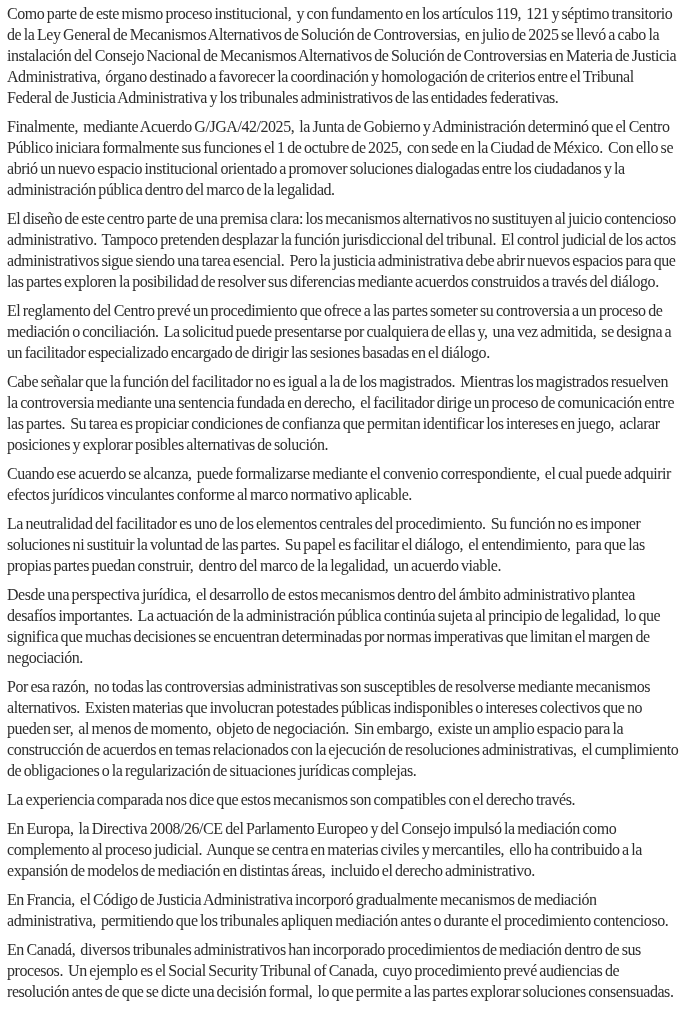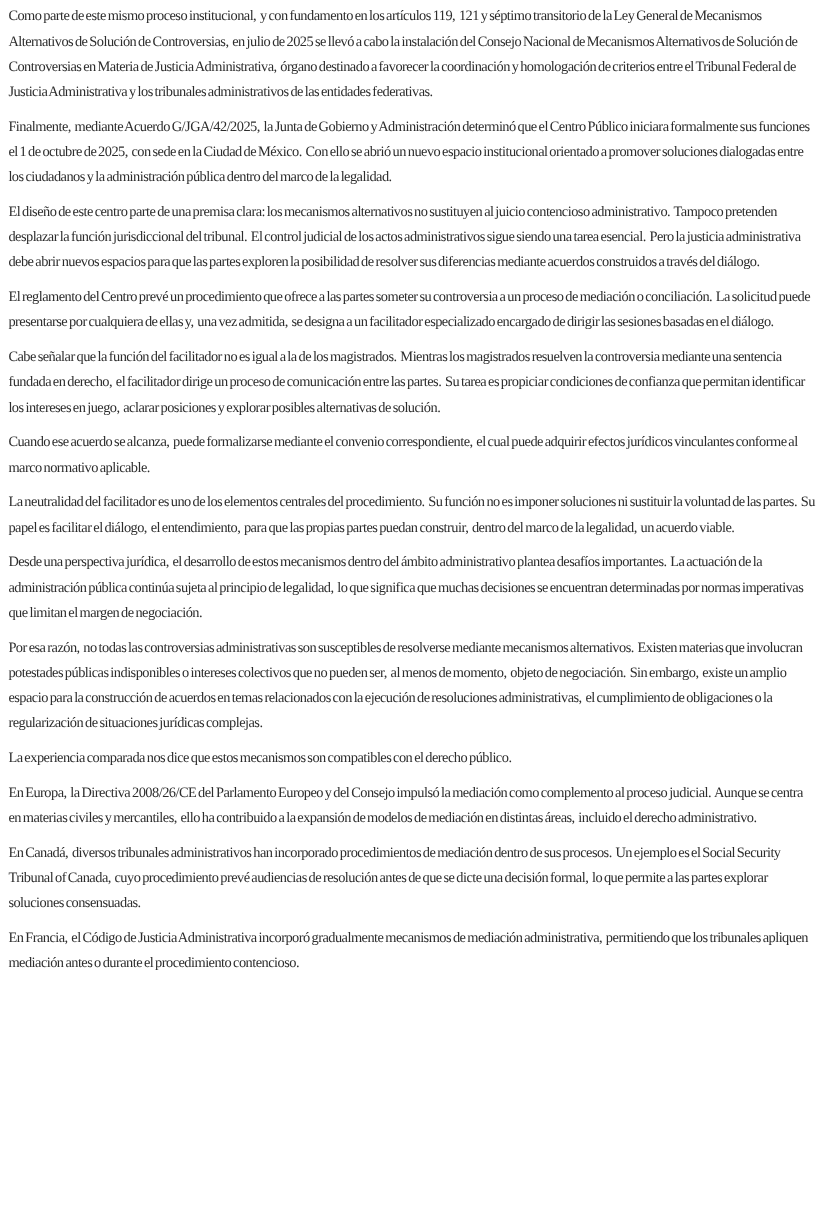--- a/index.html
+++ b/index.html
@@ -12,21 +12,21 @@
     height: 1024px;
     overflow: hidden;
   }
   .article {
     box-sizing: border-box;
     width: 687px;
     height: 1024px;
     padding: 3px 8px 0 7px;
     background: #ffffff;
     font-family: "Liberation Serif", "DejaVu Serif", serif;
-    font-size: 12px;
+    font-size: 16px;
     line-height: 21px;
     letter-spacing: -0.45px;
     word-spacing: -1px;
     color: #2d2d2d;
     text-align: left;
   }
   .article p {
     margin: 0 0 8px 0;
     white-space: pre-wrap;
     text-rendering: optimizeLegibility;
@@ -38,17 +38,17 @@
 <main class="article">
   <p>Como parte de este mismo proceso institucional,  y con fundamento en los artículos 119,  121 y séptimo transitorio de la Ley General de Mecanismos Alternativos de Solución de Controversias,  en julio de 2025 se llevó a cabo la instalación del Consejo Nacional de Mecanismos Alternativos de Solución de Controversias en Materia de Justicia Administrativa,  órgano destinado a favorecer la coordinación y homologación de criterios entre el Tribunal Federal de Justicia Administrativa y los tribunales administrativos de las entidades federativas.</p>
   <p>Finalmente,  mediante Acuerdo G/JGA/42/2025,  la Junta de Gobierno y Administración determinó que el Centro Público iniciara formalmente sus funciones el 1 de octubre de 2025,  con sede en la Ciudad de México.  Con ello se abrió un nuevo espacio institucional orientado a promover soluciones dialogadas entre los ciudadanos y la administración pública dentro del marco de la legalidad.</p>
   <p>El diseño de este centro parte de una premisa clara: los mecanismos alternativos no sustituyen al juicio contencioso administrativo.  Tampoco pretenden desplazar la función jurisdiccional del tribunal.  El control judicial de los actos administrativos sigue siendo una tarea esencial.  Pero la justicia administrativa debe abrir nuevos espacios para que las partes exploren la posibilidad de resolver sus diferencias mediante acuerdos construidos a través del diálogo.</p>
   <p>El reglamento del Centro prevé un procedimiento que ofrece a las partes someter su controversia a un proceso de mediación o conciliación.  La solicitud puede presentarse por cualquiera de ellas y,  una vez admitida,  se designa a un facilitador especializado encargado de dirigir las sesiones basadas en el diálogo.</p>
   <p>Cabe señalar que la función del facilitador no es igual a la de los magistrados.  Mientras los magistrados resuelven la controversia mediante una sentencia fundada en derecho,  el facilitador dirige un proceso de comunicación entre las partes.  Su tarea es propiciar condiciones de confianza que permitan identificar los intereses en juego,  aclarar posiciones y explorar posibles alternativas de solución.</p>
   <p>Cuando ese acuerdo se alcanza,  puede formalizarse mediante el convenio correspondiente,  el cual puede adquirir efectos jurídicos vinculantes conforme al marco normativo aplicable.</p>
   <p>La neutralidad del facilitador es uno de los elementos centrales del procedimiento.  Su función no es imponer soluciones ni sustituir la voluntad de las partes.  Su papel es facilitar el diálogo,  el entendimiento,  para que las propias partes puedan construir,  dentro del marco de la legalidad,  un acuerdo viable.</p>
   <p>Desde una perspectiva jurídica,  el desarrollo de estos mecanismos dentro del ámbito administrativo plantea desafíos importantes.  La actuación de la administración pública continúa sujeta al principio de legalidad,  lo que significa que muchas decisiones se encuentran determinadas por normas imperativas que limitan el margen de negociación.</p>
   <p>Por esa razón,  no todas las controversias administrativas son susceptibles de resolverse mediante mecanismos alternativos.  Existen materias que involucran potestades públicas indisponibles o intereses colectivos que no pueden ser,  al menos de momento,  objeto de negociación.  Sin embargo,  existe un amplio espacio para la construcción de acuerdos en temas relacionados con la ejecución de resoluciones administrativas,  el cumplimiento de obligaciones o la regularización de situaciones jurídicas complejas.</p>
-  <p>La experiencia comparada nos dice que estos mecanismos son compatibles con el derecho público.</p>
+  <p>La experiencia comparada nos dice que estos mecanismos son compatibles con el derecho través.</p>
   <p>En Europa,  la Directiva 2008/26/CE del Parlamento Europeo y del Consejo impulsó la mediación como complemento al proceso judicial.  Aunque se centra en materias civiles y mercantiles,  ello ha contribuido a la expansión de modelos de mediación en distintas áreas,  incluido el derecho administrativo.</p>
+  <p>En Francia,  el Código de Justicia Administrativa incorporó gradualmente mecanismos de mediación administrativa,  permitiendo que los tribunales apliquen mediación antes o durante el procedimiento contencioso.</p>
   <p>En Canadá,  diversos tribunales administrativos han incorporado procedimientos de mediación dentro de sus procesos.  Un ejemplo es el Social Security Tribunal of Canada,  cuyo procedimiento prevé audiencias de resolución antes de que se dicte una decisión formal,  lo que permite a las partes explorar soluciones consensuadas.</p>
-  <p>En Francia,  el Código de Justicia Administrativa incorporó gradualmente mecanismos de mediación administrativa,  permitiendo que los tribunales apliquen mediación antes o durante el procedimiento contencioso.</p>
 </main>
 
 </body></html>

